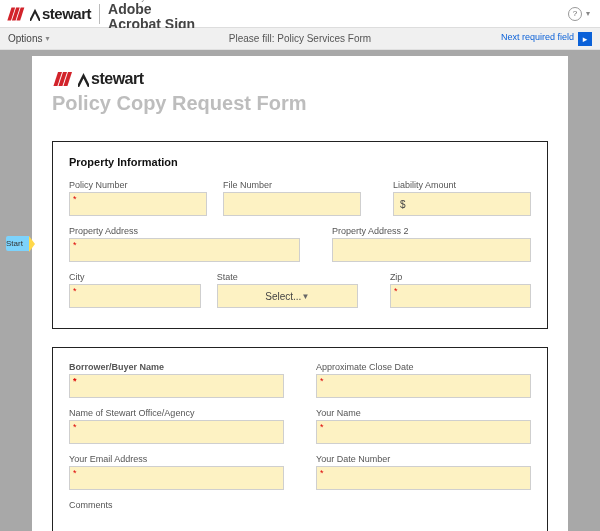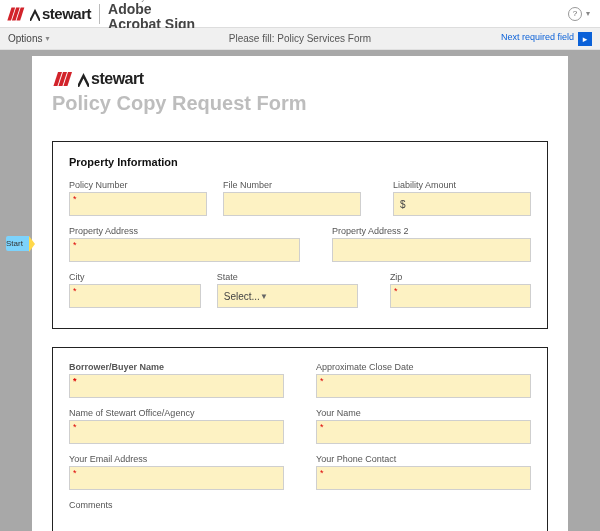--- a/index.html
+++ b/index.html
@@ -38,21 +38,21 @@
   .section { border: 1px solid #222; padding: 14px 16px 10px 16px; margin-bottom: 18px; }
   .section h3 { font-size: 11px; font-weight: 700; color: #111; margin-bottom: 12px; }
 
   .row { display: flex; gap: 16px; margin-bottom: 10px; }
   .fld { display: flex; flex-direction: column; }
   .fld .lbl { font-size: 9px; color: #555; margin-bottom: 2px; }
   .fld .inp, .fld .sel {
     height: 24px; background: #fdf2c3; border: 1px solid #cfcfcf; position: relative; font-size: 10px; padding: 0 6px; display:flex; align-items:center; color:#444;
   }
   .fld .inp.req::before { content: "*"; color: #d00; position: absolute; left: 3px; top: 1px; font-size: 9px; }
-  .sel { justify-content: flex-start; }
+  .sel { justify-content: center; }
   .sel .arrow { font-size: 8px; color: #666; }
 
   .w-sm { width: 140px; } 
   .w-half { width: 232px; }
   .w-city { width: 140px; }
   .w-state { width: 150px; }
   .w-zip { width: 150px; }
   .spacer { flex:1; }
 
   svg.stripes3 { height:14px; width:22px;}
@@ -198,21 +198,21 @@
         </div>
       </div>
 
       <div class="row">
         <div class="fld" style="width:220px;">
           <span class="lbl">Your Email Address</span>
           <div class="inp req"></div>
         </div>
         <div class="spacer"></div>
         <div class="fld" style="width:220px;">
-          <span class="lbl">Your Phone Contact</span>
+          <span class="lbl">Your Date Number</span>
           <div class="inp req"></div>
         </div>
       </div>
 
       <div class="row">
         <div class="fld" style="width:100%;">
           <span class="lbl">Comments</span>
         </div>
       </div>
     </div>

